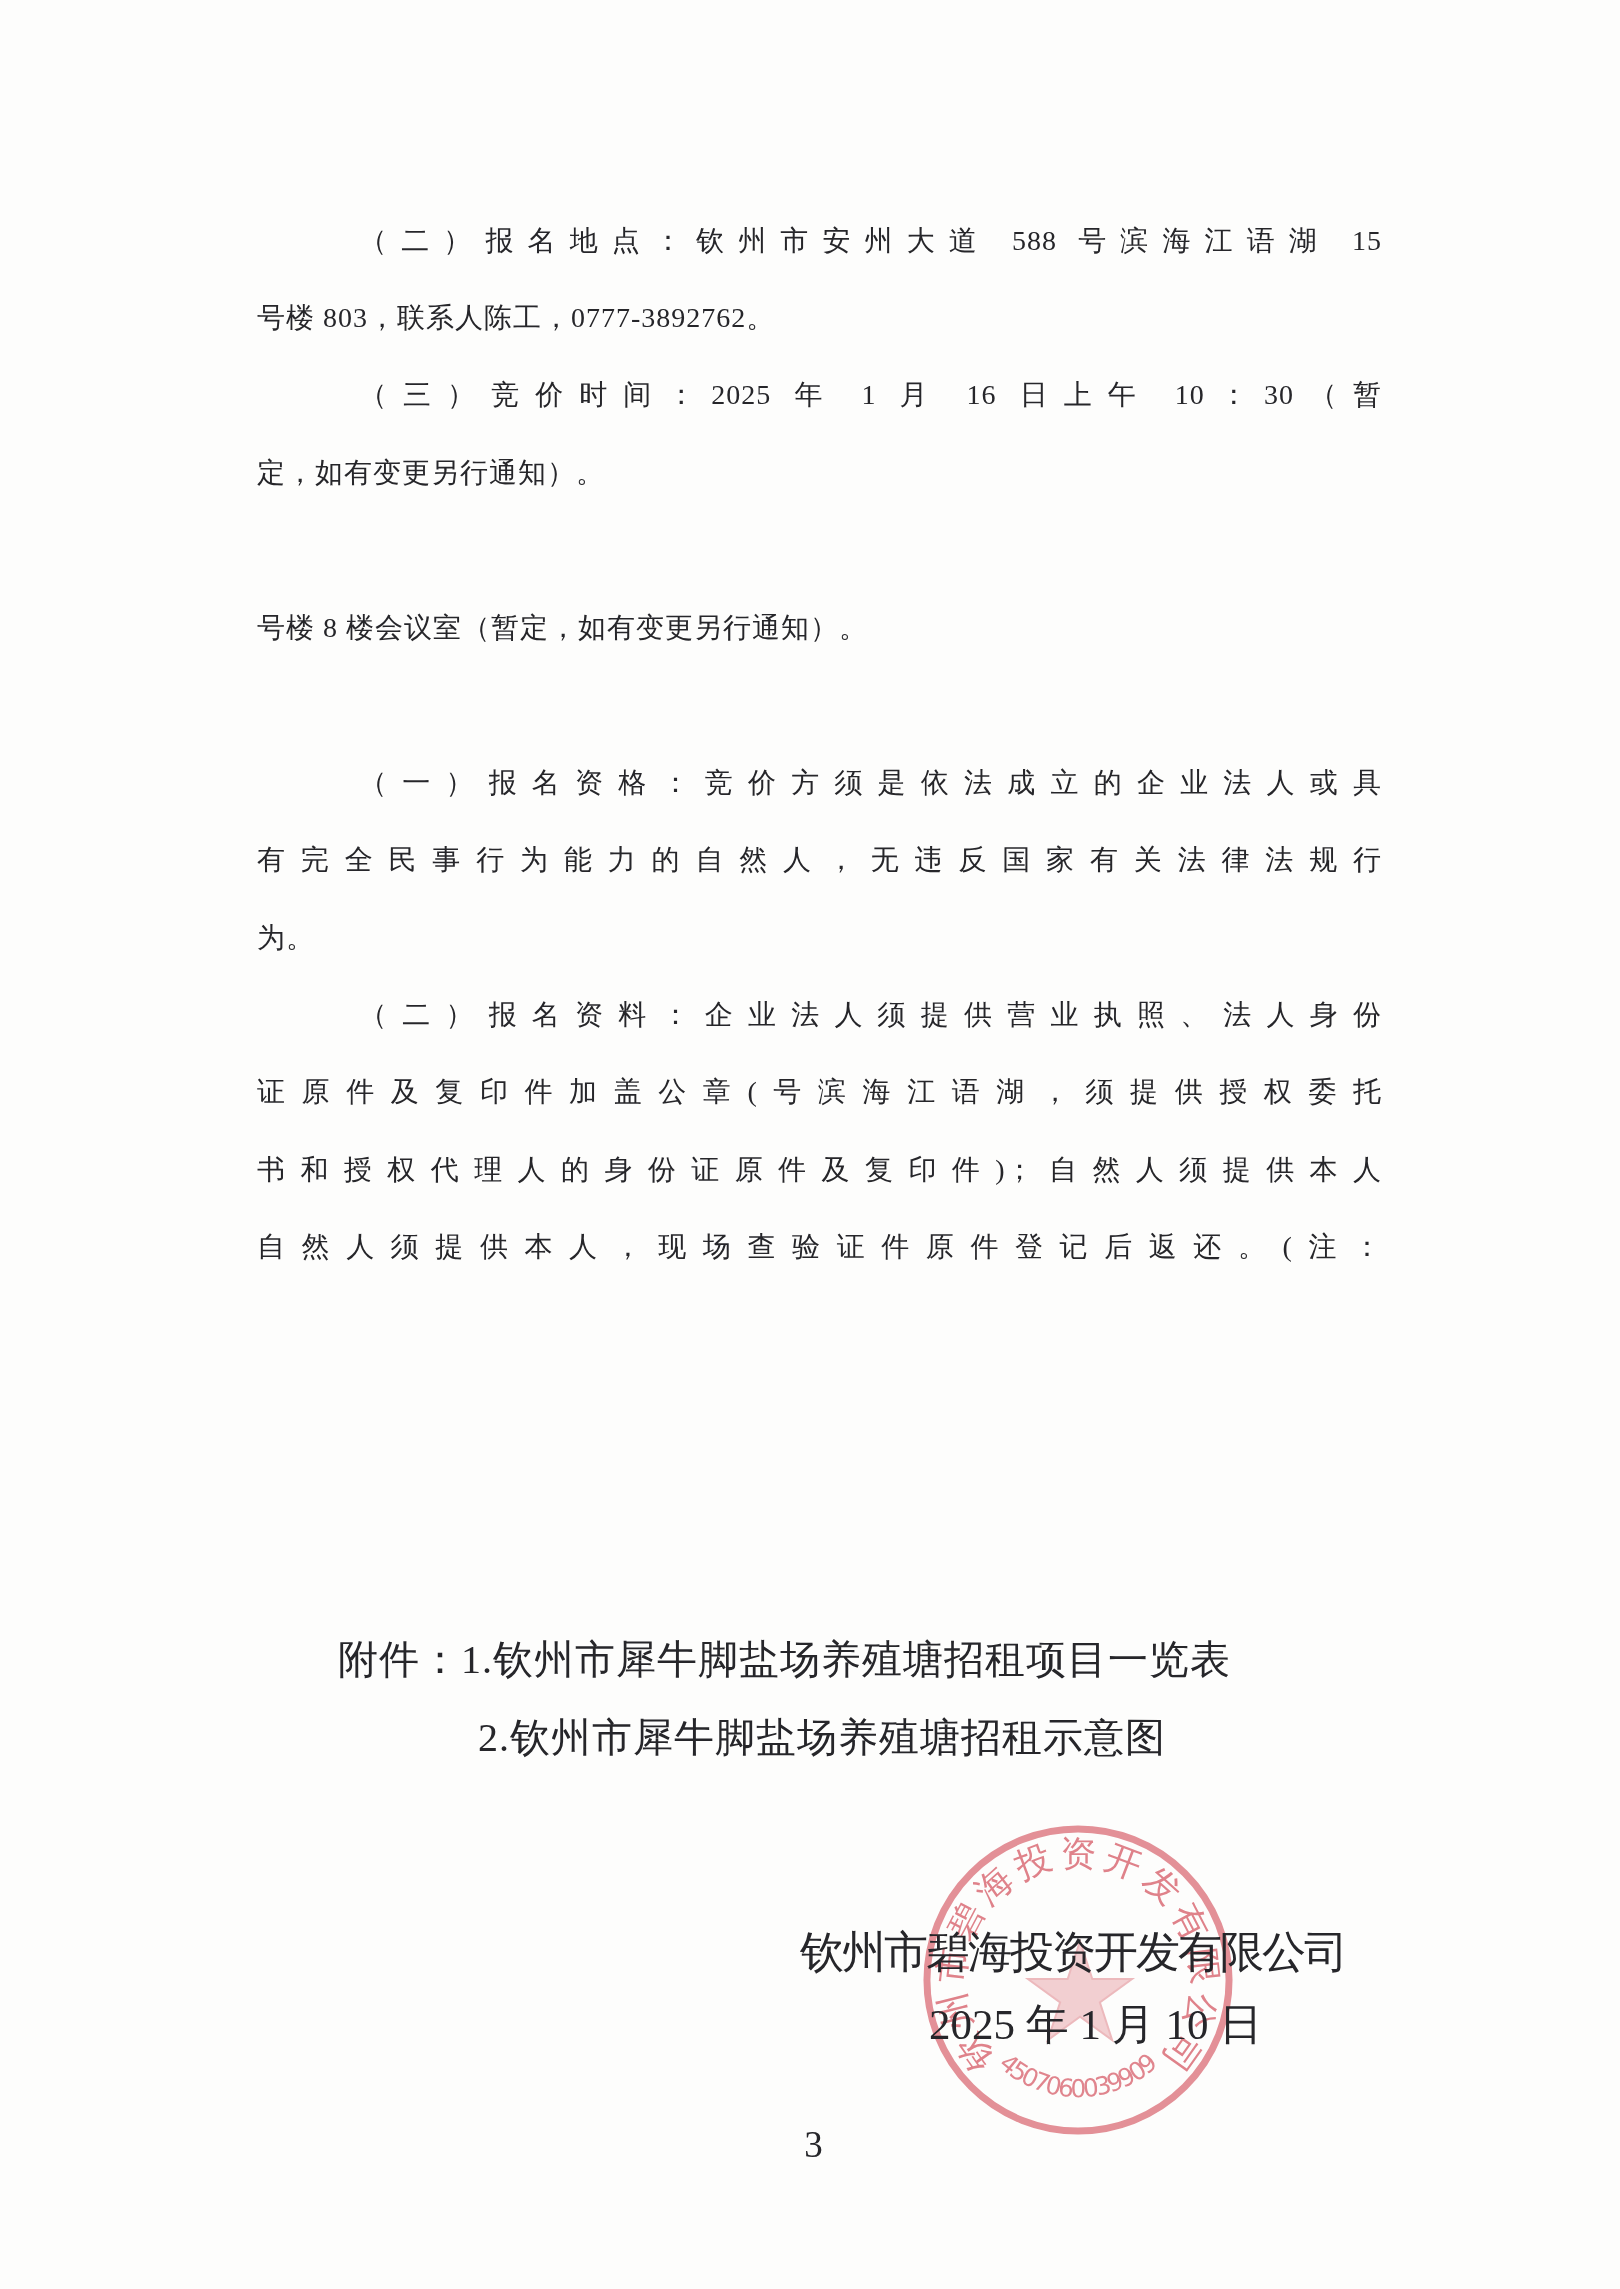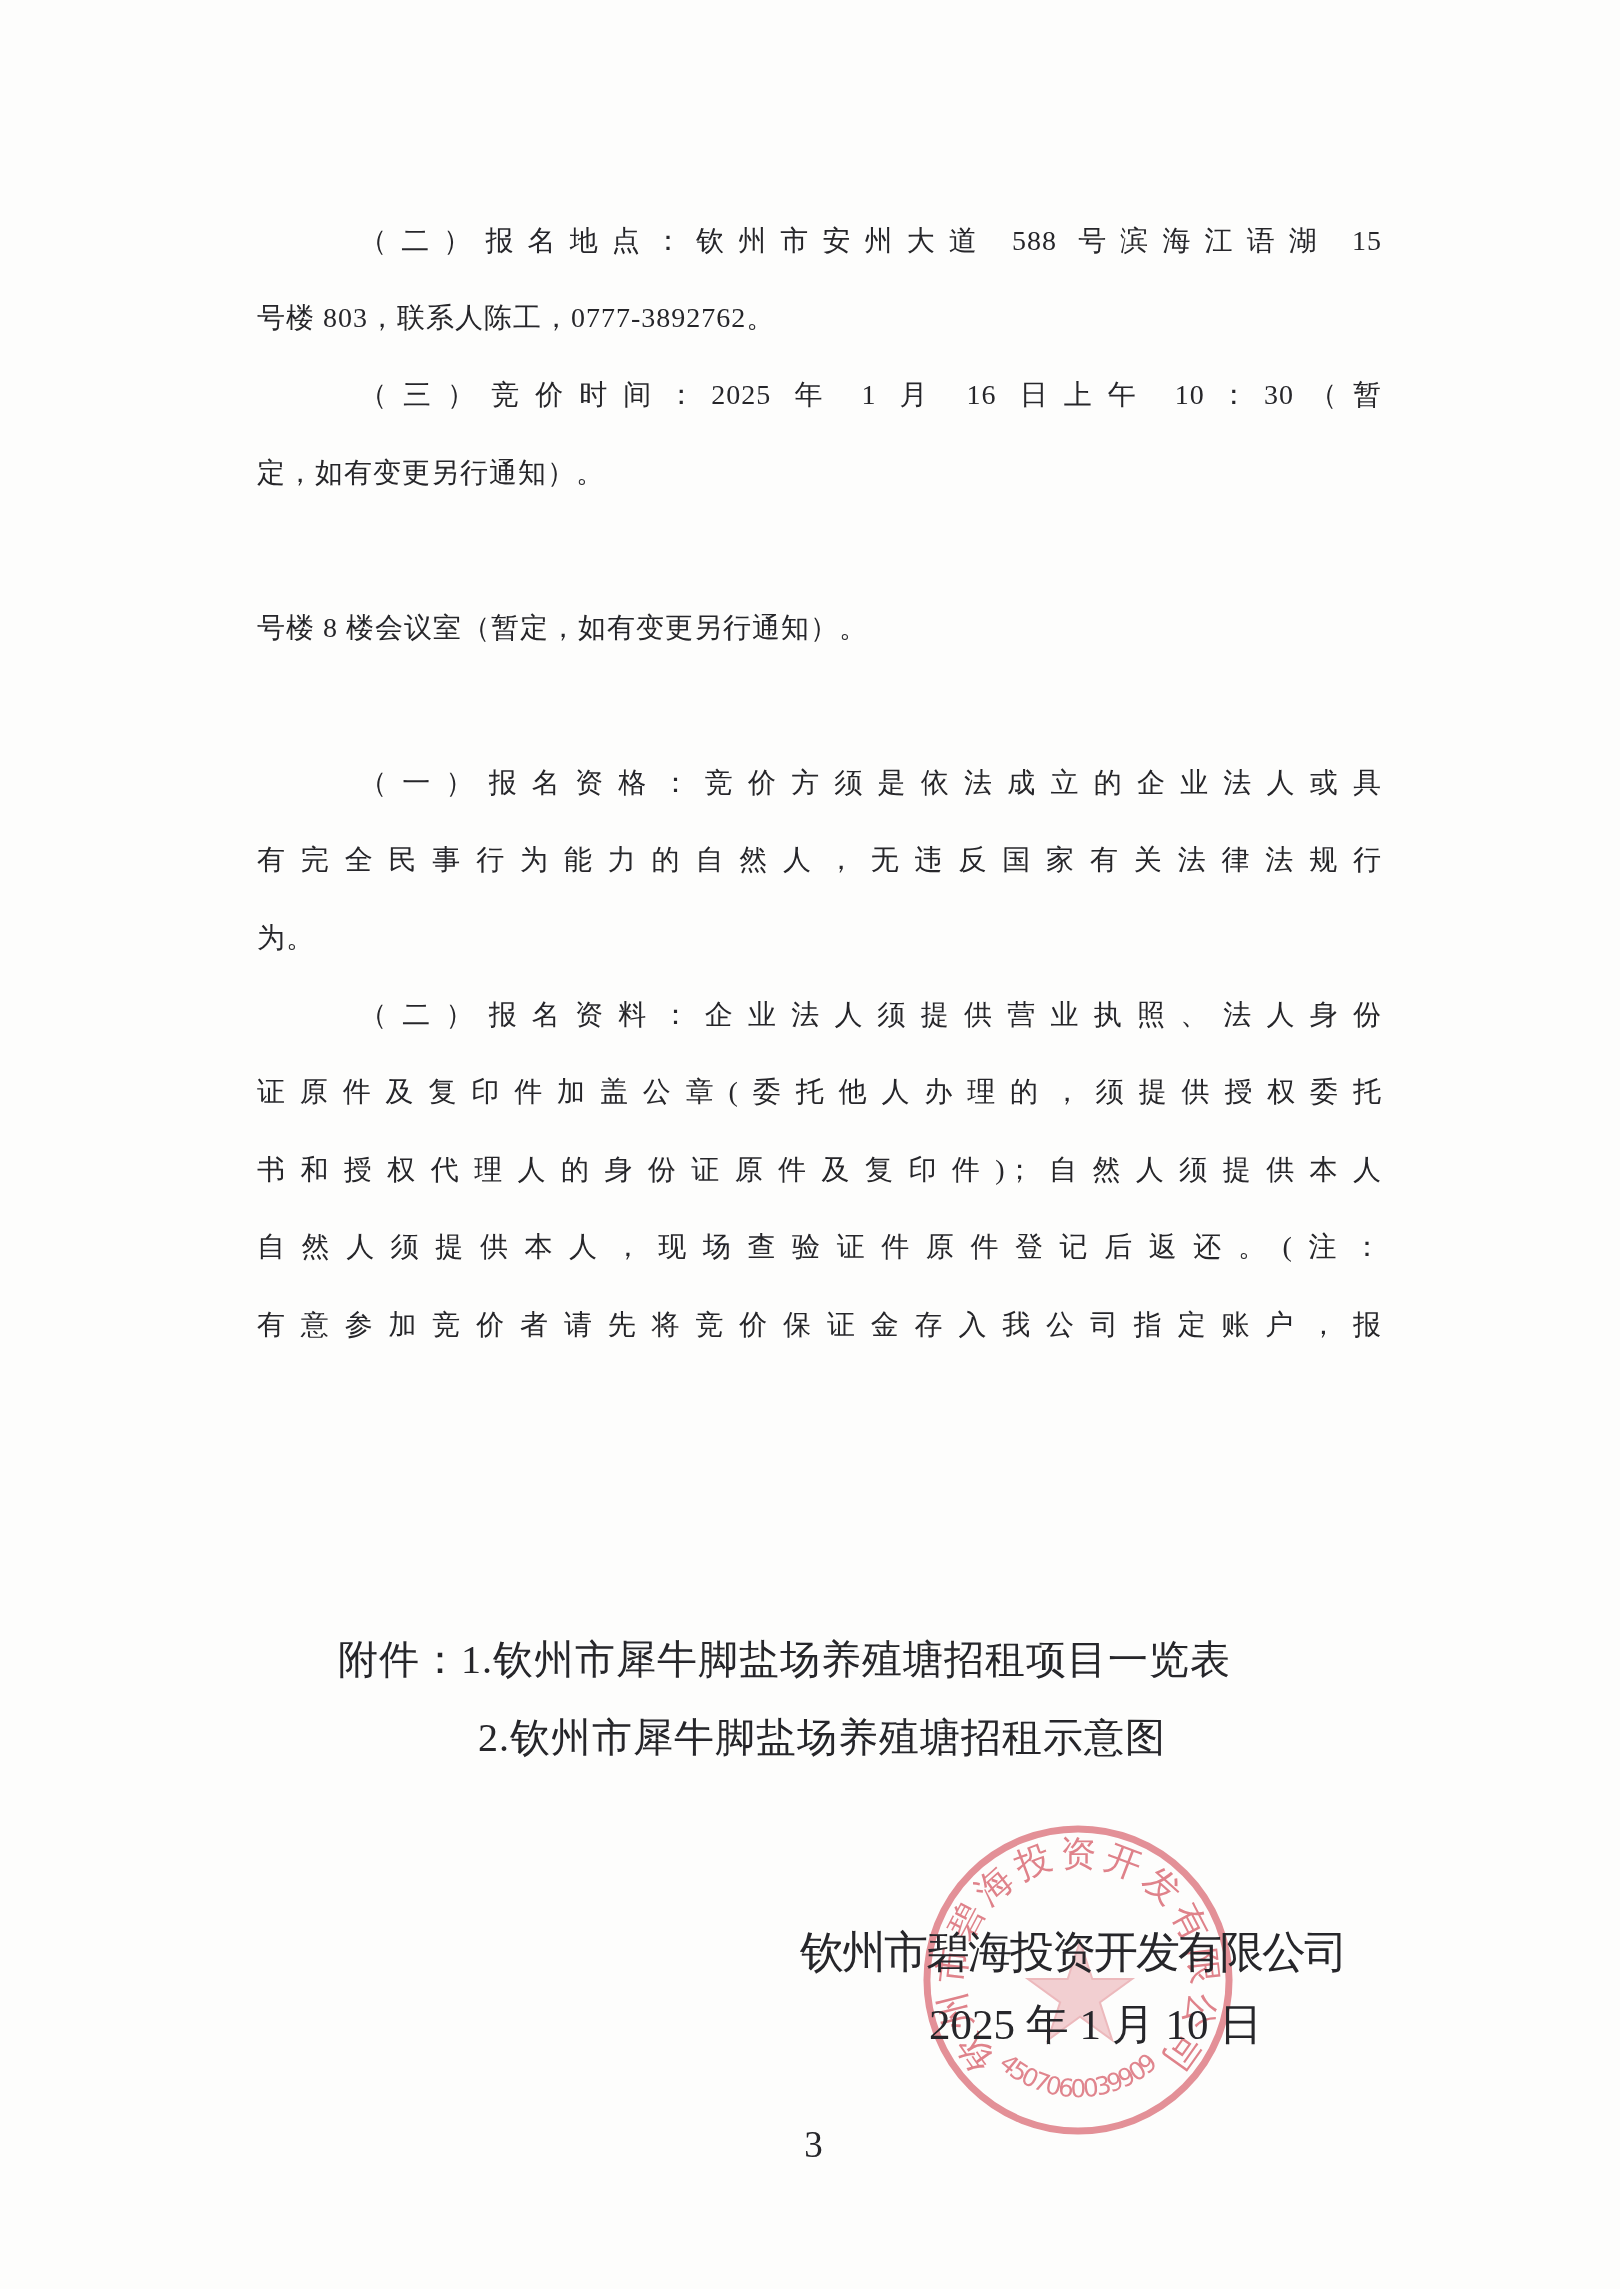--- a/index.html
+++ b/index.html
@@ -90,24 +90,23 @@
 
   <div class="line fill indent" style="top:216px">（二）报名地点：钦州市安州大道 588 号滨海江语湖 15</div>
   <div class="line" style="top:293px">号楼 803，联系人陈工，0777-3892762。</div>
   <div class="line fill indent" style="top:370px">（三）竞价时间：2025 年 1 月 16 日上午 10：30（暂</div>
   <div class="line" style="top:448px">定，如有变更另行通知）。</div>
   <div class="line" style="top:603px">号楼 8 楼会议室（暂定，如有变更另行通知）。</div>
   <div class="line fill indent" style="top:758px">（一）报名资格：竞价方须是依法成立的企业法人或具</div>
   <div class="line fill" style="top:835px">有完全民事行为能力的自然人，无违反国家有关法律法规行</div>
   <div class="line" style="top:913px">为。</div>
   <div class="line fill indent" style="top:990px">（二）报名资料：企业法人须提供营业执照、法人身份</div>
-  <div class="line fill" style="top:1067px">证原件及复印件加盖公章(委托他人办理的，须提供授权委托</div>
+  <div class="line fill" style="top:1067px">证原件及复印件加盖公章(号滨海江语湖，须提供授权委托</div>
   <div class="line fill" style="top:1145px">书和授权代理人的身份证原件及复印件)；自然人须提供本人</div>
   <div class="line fill" style="top:1222px">自然人须提供本人，现场查验证件原件登记后返还。(注：</div>
-  <div class="line fill" style="top:1300px">有意参加竞价者请先将竞价保证金存入我公司指定账户，报</div>
 
   <div class="attach" style="top:1635px">附件：1.钦州市犀牛脚盐场养殖塘招租项目一览表</div>
   <div class="attach attach2" style="top:1713px">2.钦州市犀牛脚盐场养殖塘招租示意图</div>
 
   <div class="sig-company">钦州市碧海投资开发有限公司</div>
   <div class="sig-date">2025 年 1 月 10 日</div>
 
   <div class="pagenum">3</div>
 
 </div>

